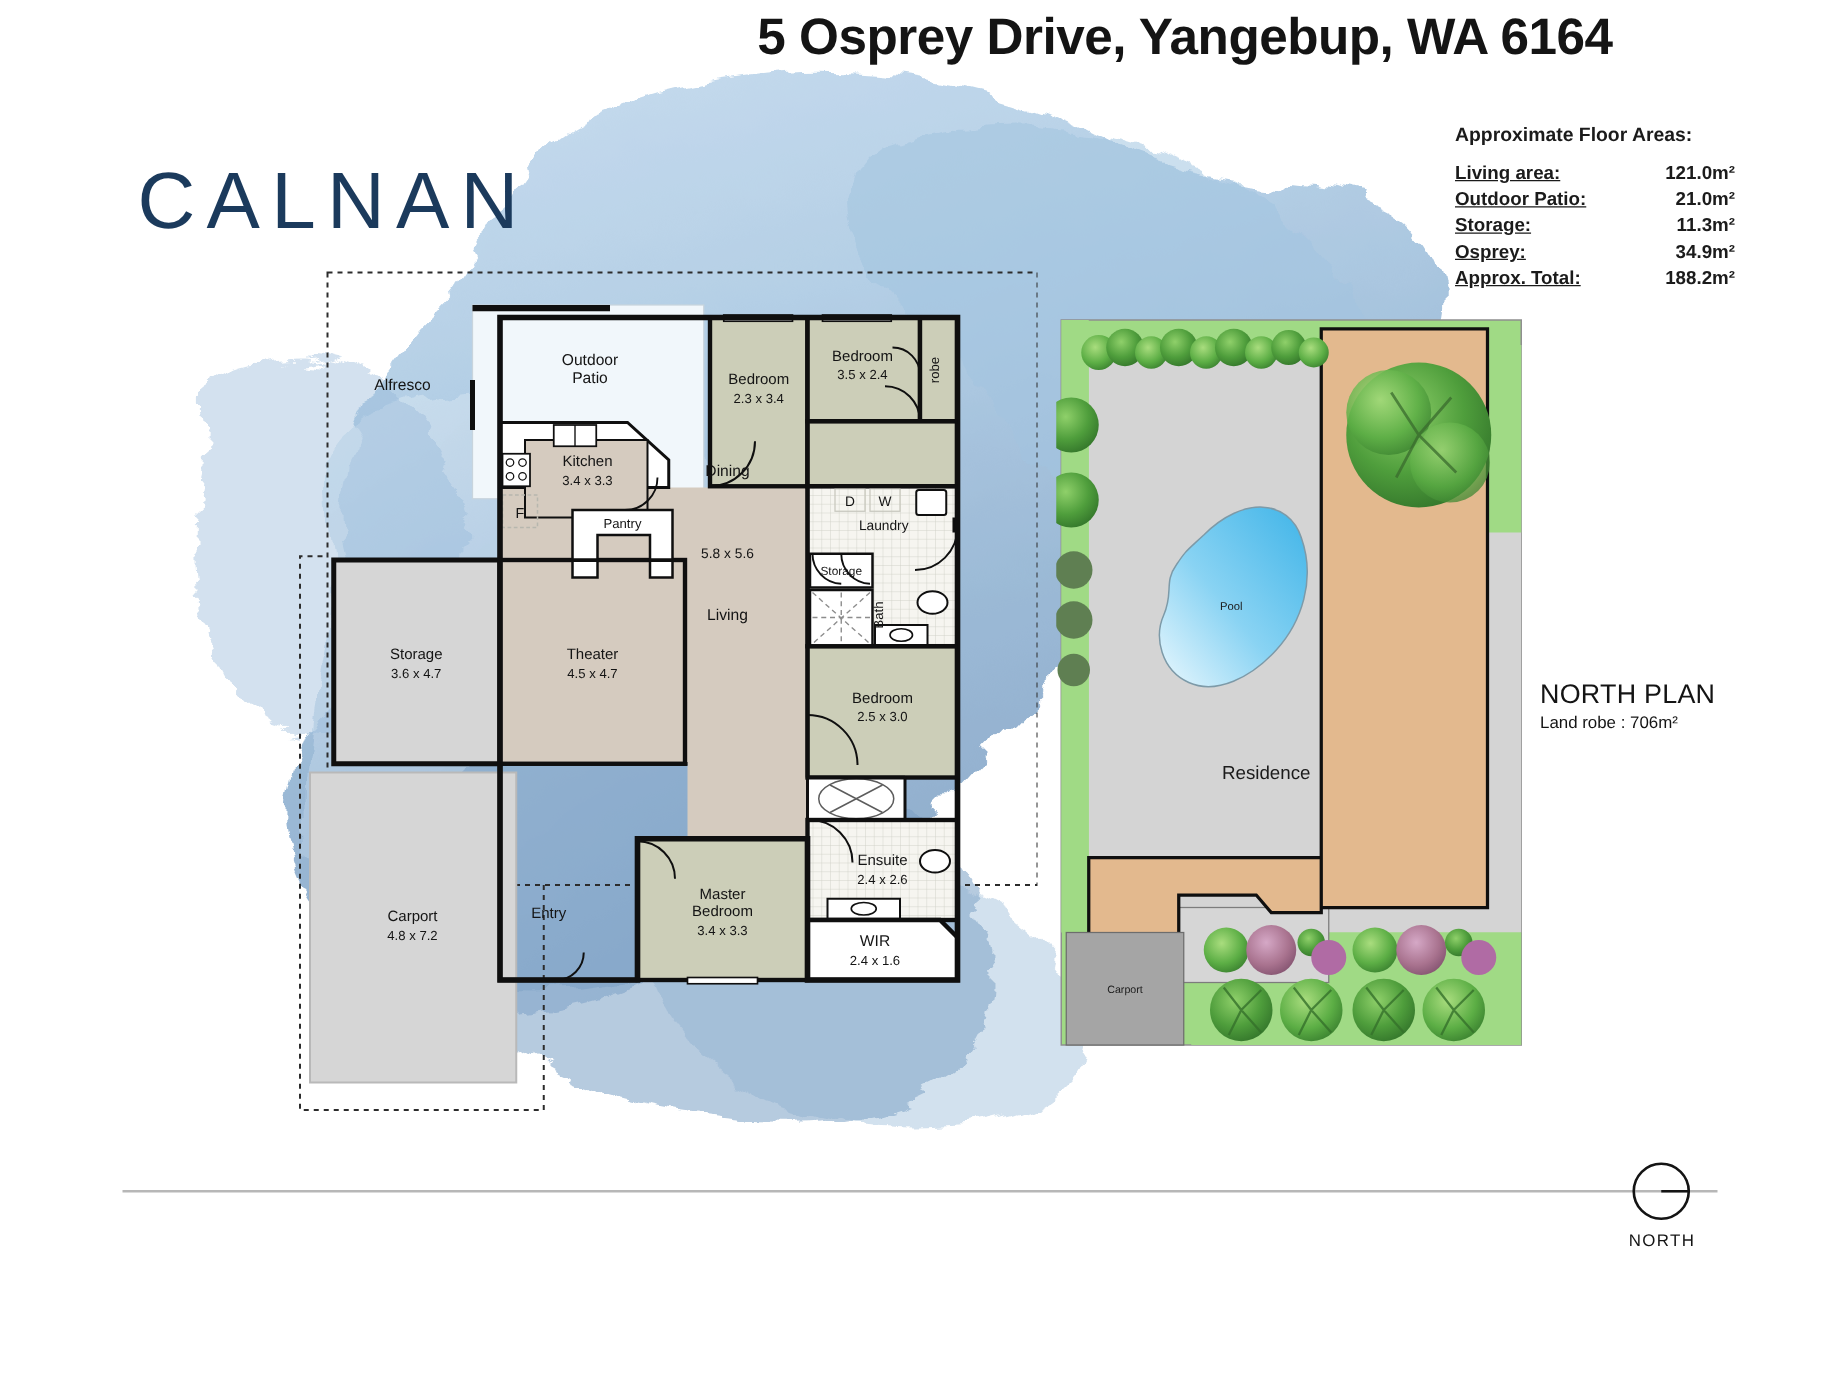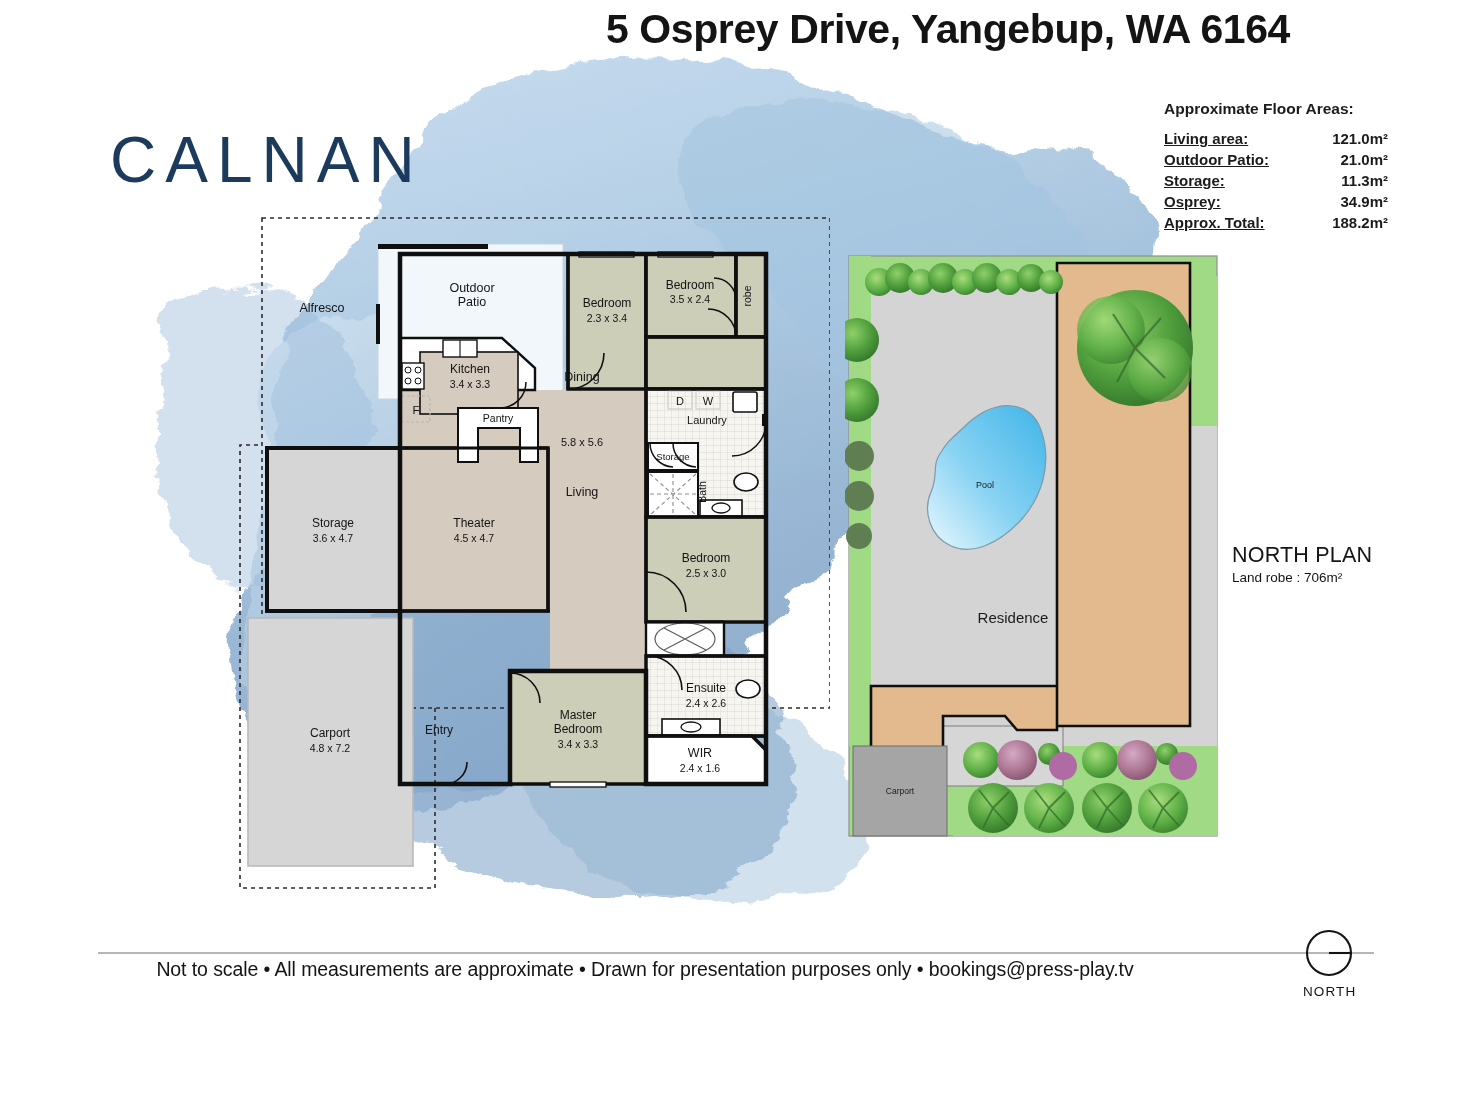--- a/index.html
+++ b/index.html
@@ -385,21 +385,20 @@
     </g>
   </svg>
 
   <div id="siteplanlabel">
     <div class="t1">NORTH PLAN</div>
     <div class="t2">Land robe : 706m²</div>
   </div>
 
   <div id="address">5 Osprey Drive, Yangebup, WA 6164</div>
   <div id="rule"></div>
-  <div id="tagline">Not to scale • All measurements are approximate • Drawn for presentation purposes only • bookings@press-play.tv</div>
 
   <div id="northwrap">
     <svg width="52" height="52" viewBox="0 0 52 52">
       <circle cx="26" cy="26" r="22" fill="none" stroke="#141414" stroke-width="2.1"></circle>
       <path d="M26,26 L48,26" stroke="#141414" stroke-width="2.1" fill="none"></path>
       <path d="M26,26 L26,5" stroke="#141414" stroke-width="0" fill="none"></path>
     </svg>
     <div id="northlabel">NORTH</div>
   </div>
 

